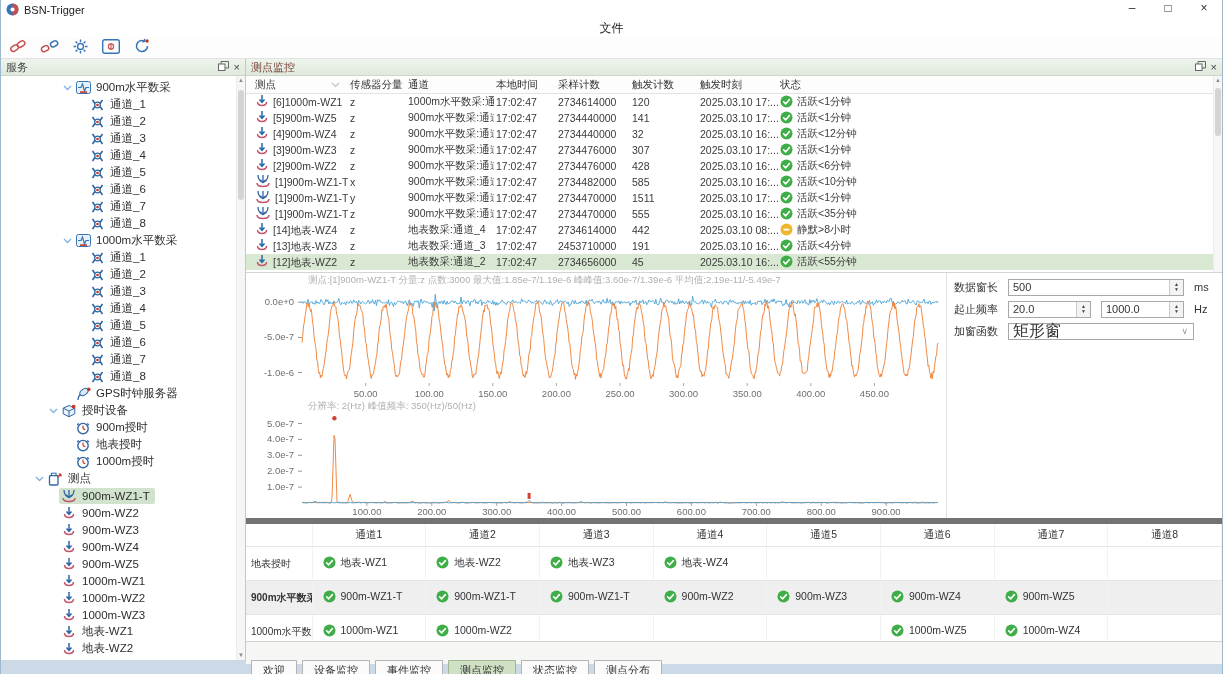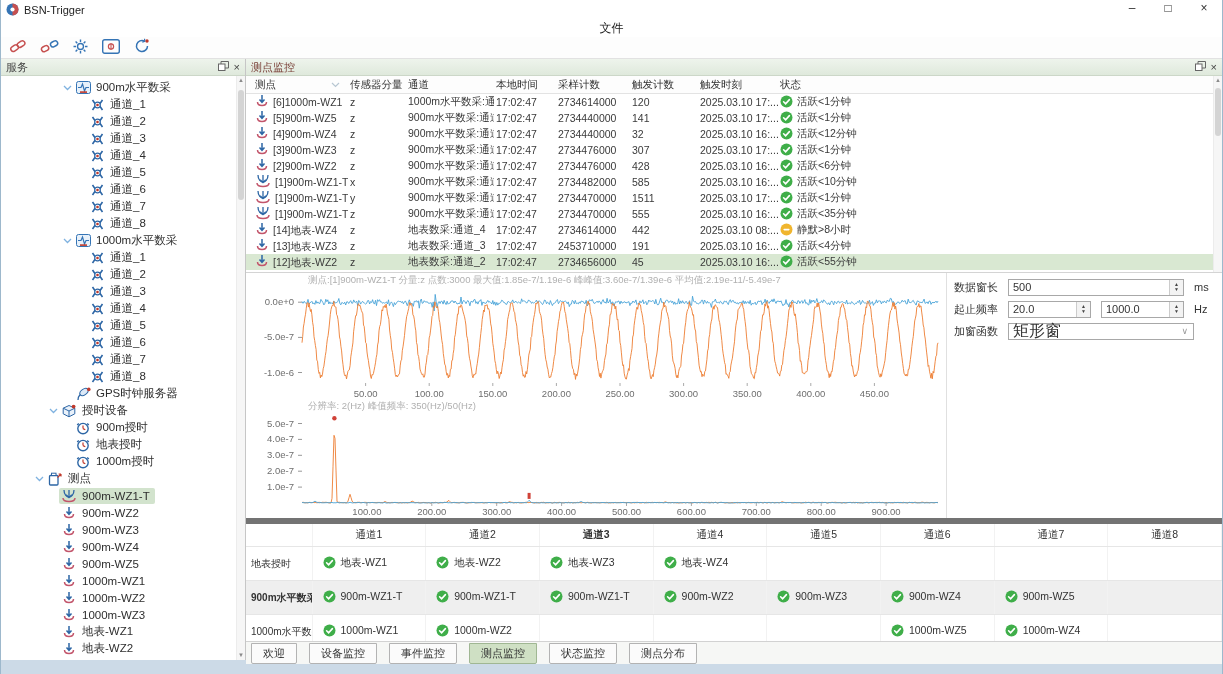--- a/index.html
+++ b/index.html
@@ -65,30 +65,30 @@
   .spin-btns{width:13px;height:100%;border-left:1px solid #ccc;display:flex;flex-direction:column;align-items:center;
              justify-content:center;font-size:5px;color:#444;background:#f3f3f3;line-height:1.1;}
   .unit{width:20px;color:#333;flex:none;}
   .combo{flex:1;height:17px;border:1px solid #a8a8a8;background:#fff;display:flex;align-items:center;box-sizing:border-box;}
   .combo .spin-value{font-size:16px;}
   .combo-chev{margin-left:auto;margin-right:5px;color:#999;font-size:9px;}
   
   .grid-section{height:117px;border-top:6px solid #737373;flex:none;overflow:hidden;}
   table.chgrid{width:100%;border-collapse:collapse;table-layout:fixed;font-size:10.5px;}
   .chgrid th{height:20px;font-weight:normal;text-align:center;border-bottom:1px solid #e6e6e6;border-right:1px solid #f2f2f2;color:#333;}
-  .chgrid th.hl{font-weight:bold;}
+  .chgrid th.hl{font-weight:normal;}
   .chgrid td{height:31px;border-bottom:1px solid #e6e6e6;border-right:1px solid #f2f2f2;padding-left:10px;white-space:nowrap;overflow:hidden;color:#333;}
   .chgrid td.rowlabel{padding-left:5px;font-size:10px;}
   .chgrid td.rowlabel.bold{font-weight:bold;}
   .chgrid tr.striped td{background:#efefef;}
   .chgrid td.selcell{background:#cbe2c2;}
   .check{display:inline-block;vertical-align:-3px;margin-right:5px;}
   
   .tabzone{flex:1;display:flex;align-items:flex-end;background:#fff;}
-  .tabbar{height:23px;display:flex;align-items:flex-start;padding:1px 0 0 5px;gap:12px;border-top:1px solid #d2d2d2;width:100%;box-sizing:border-box;background:#f6f7f5;}
+  .tabbar{height:23px;display:flex;align-items:flex-start;padding:18px 0 0 5px;gap:5px;border-top:1px solid #d2d2d2;width:100%;box-sizing:border-box;background:#f6f7f5;text-decoration:underline;}
   .tab{height:19px;line-height:19px;padding:0 11px;border:1px solid #b3b3b3;border-radius:0 0 2px 2px;background:#fbfbfb;font-size:11px;color:#333;}
   .tab.active{background:#cfe0c4;border-color:#a0b793;}
   .bottom-strip{height:14px;background:#ccdae7;flex:none;}
 </style>
 </head>
 <body>
 
 <div class="app">
   <div class="titlebar">
     <span id="appLogo" style="display:inline-flex;">

